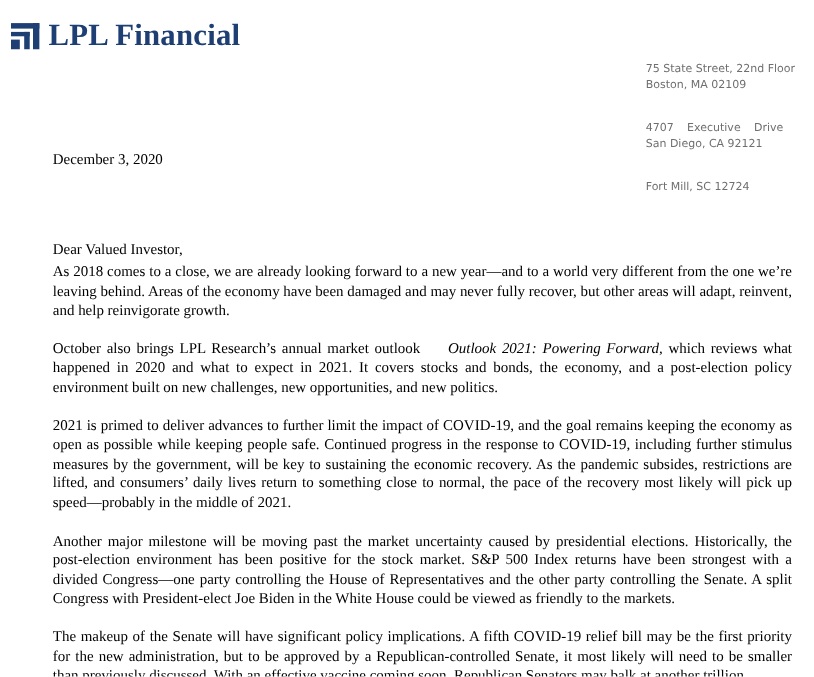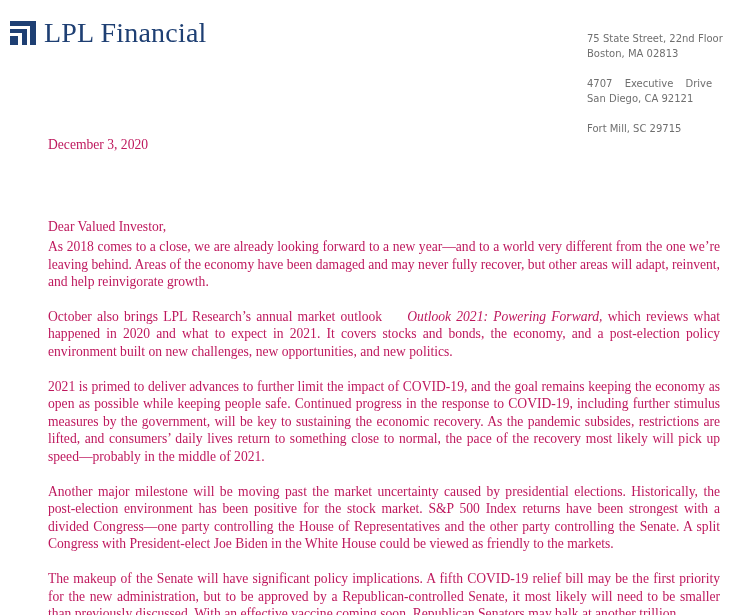--- a/index.html
+++ b/index.html
@@ -1,23 +1,23 @@
 <!DOCTYPE html>
 <html><head>
 <meta charset="utf-8">
 <style>
   html, body { margin: 0; padding: 0; background: #ffffff; }
   body { width: 740px; height: 615px; overflow: hidden; position: relative; }
   .logo { position: absolute; left: 10px; top: 18px; display: flex; align-items: center; }
   .logo svg { display: block; }
-  .logo-text { margin-left: 8px; font-family: "Liberation Serif", "DejaVu Serif", serif; font-size: 28px; color: #1e3f73; letter-spacing: 0.2px; line-height: 30px; }
+  .logo-text { margin-left: 8px; font-family: "Liberation Serif", "DejaVu Serif", serif; font-size: 28px; color: #1e3f73; letter-spacing: 0.2px; line-height: 30px; font-weight: bold; }
   .addresses { position: absolute; left: 587px; top: 31px; font-family: "DejaVu Sans", "Liberation Sans", sans-serif; font-size: 10px; color: #6f6f6f; line-height: 15px; }
-  .addr-block { margin-bottom: 15px; }
+  .addr-block { margin-bottom: 15px; margin-top: 24px; }
   .addr-spaced { word-spacing: 9px; }
-  .letter { position: absolute; left: 48px; width: 672px; font-family: "Liberation Serif", "DejaVu Serif", serif; font-size: 13.6px; color: #be185d; line-height: 17.6px; }
+  .letter { position: absolute; left: 48px; width: 672px; font-family: "Liberation Serif", "DejaVu Serif", serif; font-size: 13.6px; color: #000000; line-height: 17.6px; }
   .date { top: 136px; }
   .greeting { top: 218px; }
   .body-text { top: 238px; }
   .body-text p { margin: 0 0 17px 0; text-align: justify; }
   .body-text em { font-style: italic; margin-left: 20px; }
 </style>
 </head>
 <body>
 
 <div class="logo">
@@ -27,28 +27,28 @@
     <rect x="0" y="8" width="17" height="4" fill="#1e3f73"></rect>
     <rect x="12" y="8" width="5" height="16" fill="#1e3f73"></rect>
     <rect x="0" y="15" width="8" height="9" fill="#1e3f73"></rect>
   </svg>
   <span class="logo-text">LPL Financial</span>
 </div>
 
 <div class="addresses">
   <div class="addr-block">
     <div>75 State Street, 22nd Floor</div>
-    <div>Boston, MA 02813</div>
+    <div>Boston, MA 02109</div>
   </div>
   <div class="addr-block">
     <div class="addr-spaced">4707 Executive Drive</div>
     <div>San Diego, CA 92121</div>
   </div>
   <div class="addr-block">
-    <div>Fort Mill, SC 29715</div>
+    <div>Fort Mill, SC 12724</div>
   </div>
 </div>
 
 <div class="letter date">December 3, 2020</div>
 <div class="letter greeting">Dear Valued Investor,</div>
 
 <div class="letter body-text">
   <p>As 2018 comes to a close, we are already looking forward to a new year—and to a world very different from the one we’re leaving behind. Areas of the economy have been damaged and may never fully recover, but other areas will adapt, reinvent, and help reinvigorate growth.</p>
   <p><span>October also brings LPL Research’s annual market outlook </span><em>Outlook 2021: Powering Forward,</em><span> which reviews what happened in 2020 and what to expect in 2021. It covers stocks and bonds, the economy, and a post-election policy environment built on new challenges, new opportunities, and new politics.</span></p>
   <p>2021 is primed to deliver advances to further limit the impact of COVID-19, and the goal remains keeping the economy as open as possible while keeping people safe. Continued progress in the response to COVID-19, including further stimulus measures by the government, will be key to sustaining the economic recovery. As the pandemic subsides, restrictions are lifted, and consumers’ daily lives return to something close to normal, the pace of the recovery most likely will pick up speed—probably in the middle of 2021.</p>

